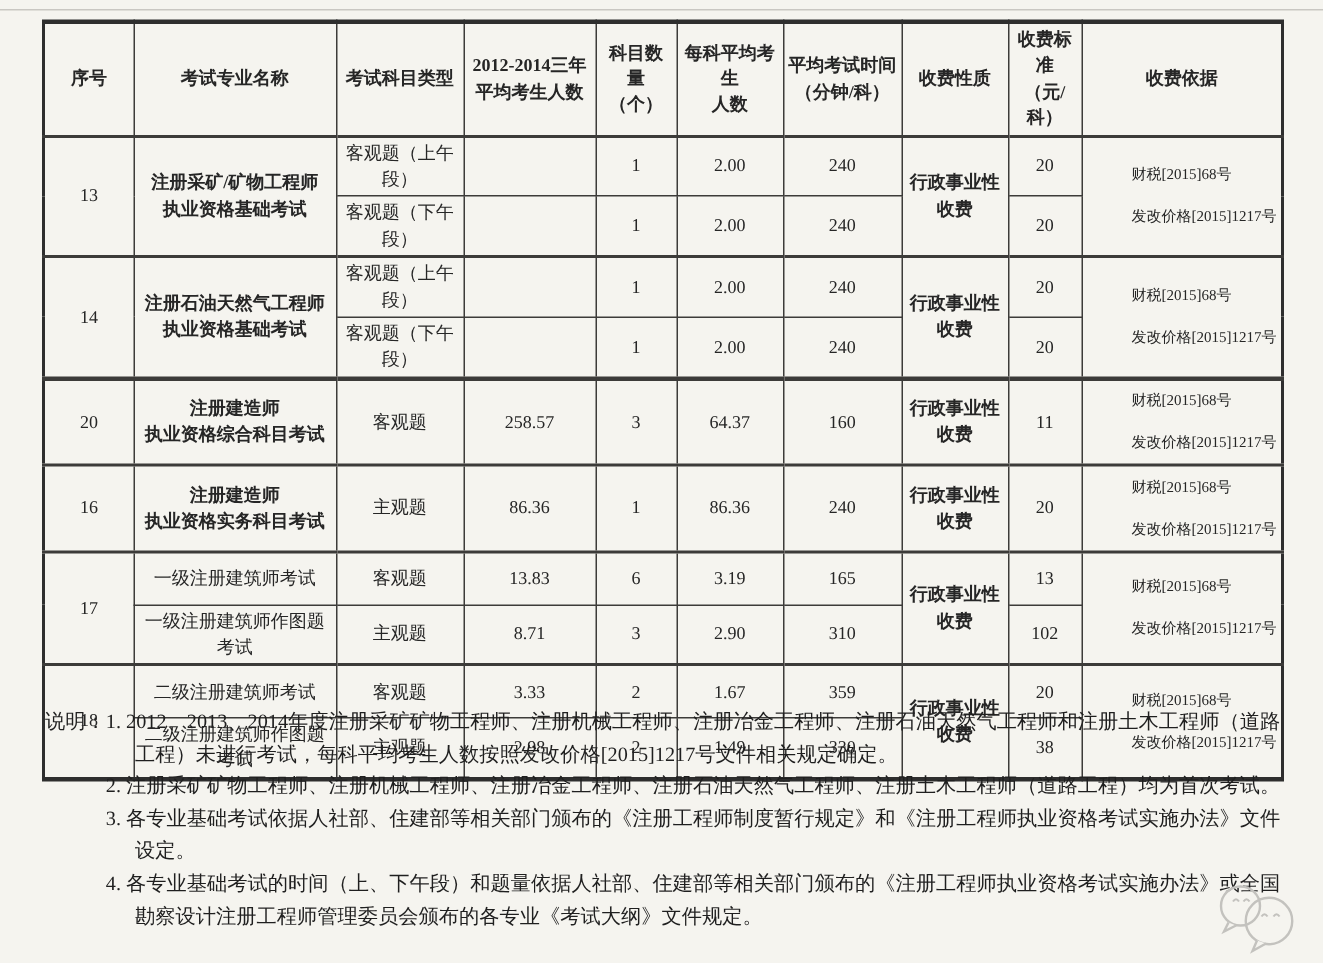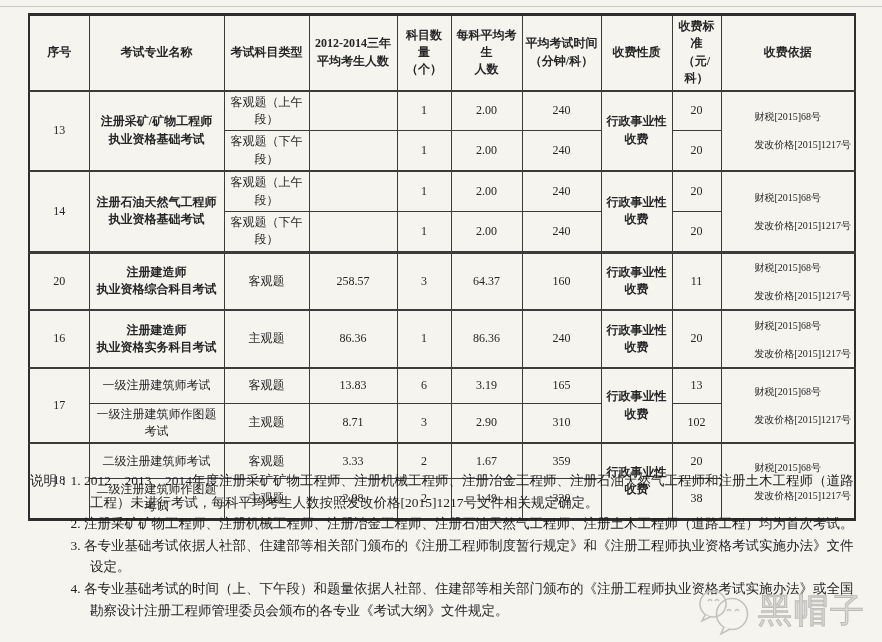--- a/index.html
+++ b/index.html
@@ -274,15 +274,14 @@
     <svg class="watermark-icon" viewBox="0 0 58 50" fill="none">
       <circle cx="19" cy="18" r="13" stroke="#c3c2be" stroke-width="1.6"></circle>
       <path d="M11 29 L8 35 L16 31" stroke="#c3c2be" stroke-width="1.6" fill="#f5f4ef"></path>
       <circle cx="38" cy="28" r="15.5" stroke="#c3c2be" stroke-width="1.6"></circle>
       <path d="M30 41 L27 48 L36 43" stroke="#c3c2be" stroke-width="1.6" fill="#f5f4ef"></path>
       <path d="M14 15 q2 -3 4 0" stroke="#c3c2be" stroke-width="1.4"></path>
       <path d="M21 15 q2 -3 4 0" stroke="#c3c2be" stroke-width="1.4"></path>
       <path d="M33 25 q2 -3 4 0" stroke="#c3c2be" stroke-width="1.4"></path>
       <path d="M41 25 q2 -3 4 0" stroke="#c3c2be" stroke-width="1.4"></path>
     </svg>
-    <span class="watermark-text">黑帽子</span>
   </div>
 </div>
 
 </body></html>

